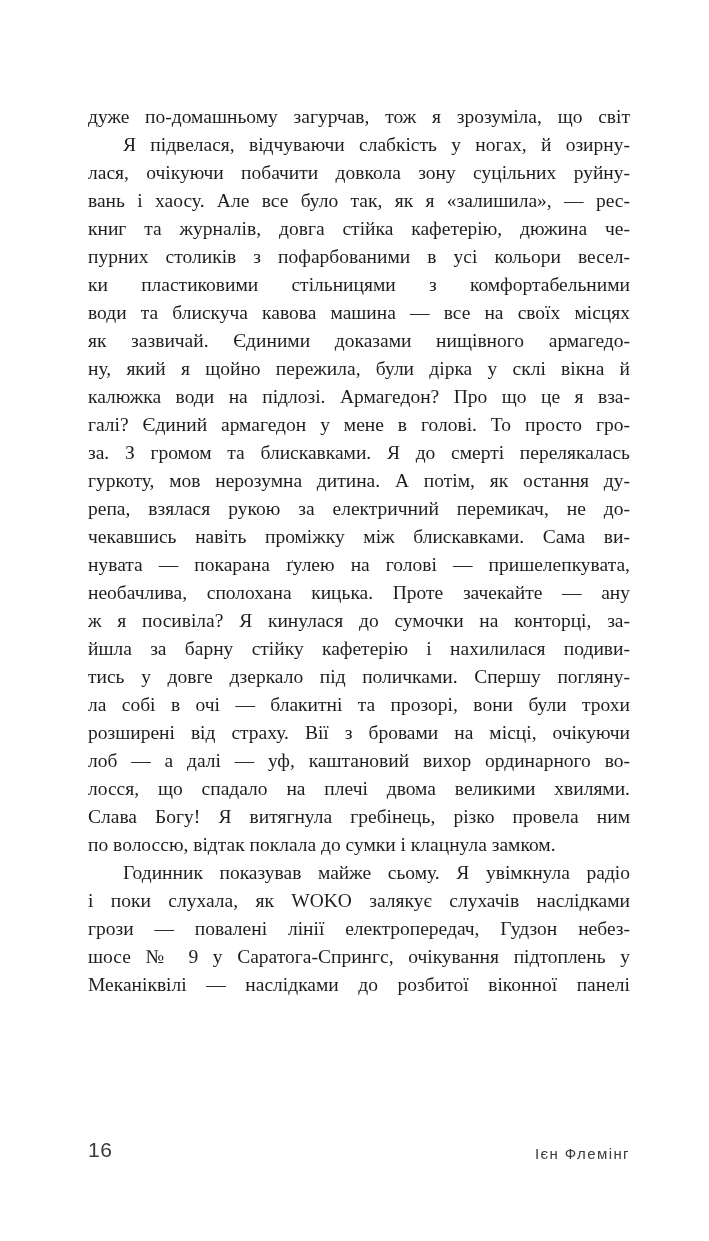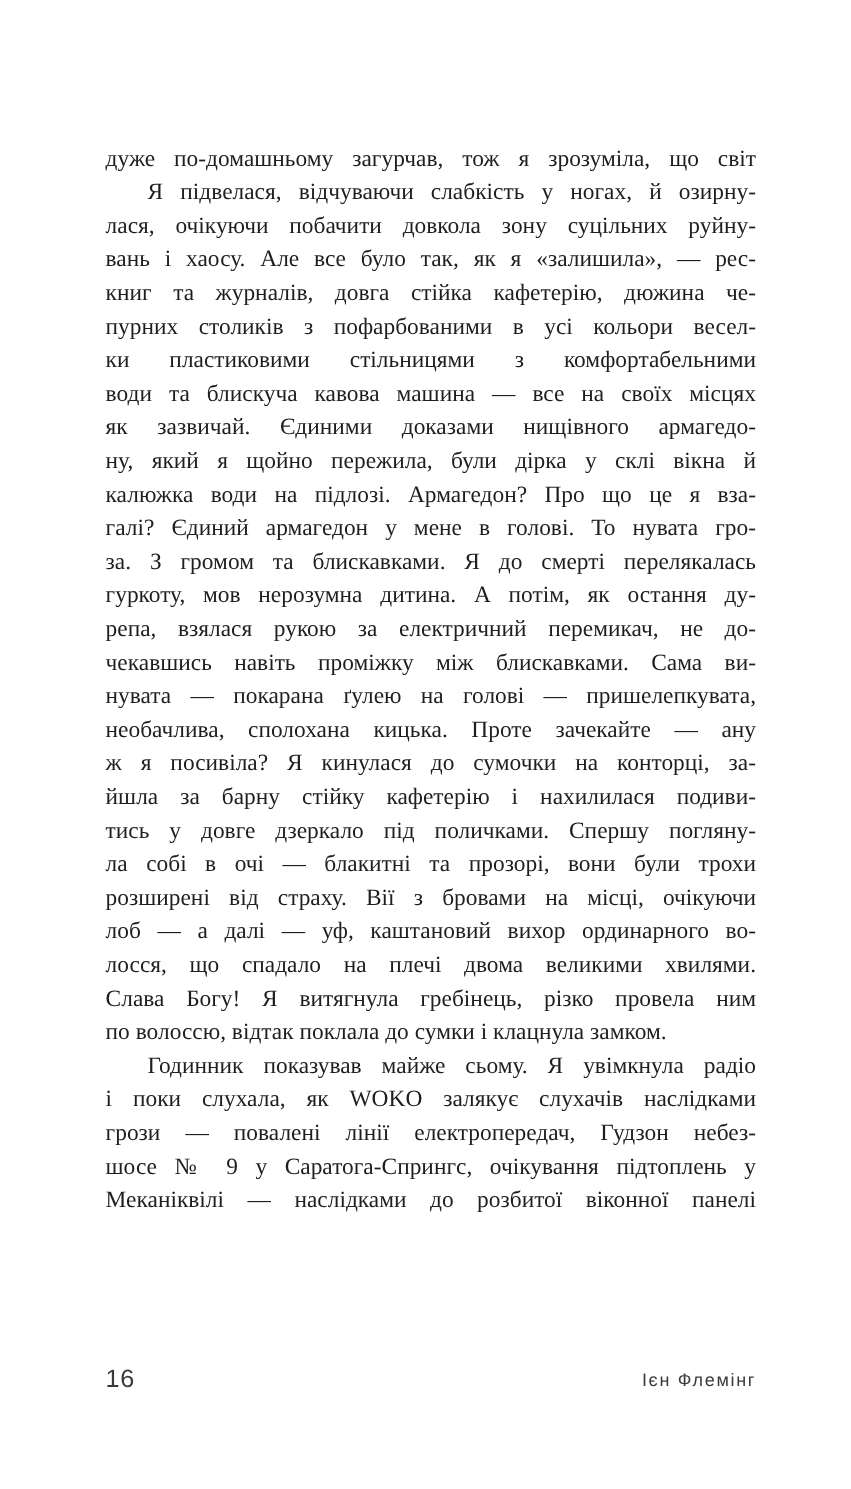--- a/index.html
+++ b/index.html
@@ -11,21 +11,21 @@
     position: relative;
     width: 709px;
     height: 1241px;
     background: #ffffff;
     overflow: hidden;
   }
   .text-block {
     position: absolute;
     left: 88px;
     right: 79px;
-    top: 119px;
+    top: 103px;
     font-family: "Liberation Serif", "DejaVu Serif", serif;
     font-size: 19.5px;
     line-height: 28px;
     color: #1e1e1e;
   }
   .line {
     height: 28px;
     text-align: justify;
     text-align-last: justify;
     white-space: normal;
@@ -36,21 +36,21 @@
   .line.indent {
     text-indent: 35px;
   }
   .footer {
     position: absolute;
     left: 88px;
     right: 79px;
     top: 1138px;
     display: flex;
     justify-content: space-between;
-    align-items: center;
+    align-items: flex-end;
     font-family: "Liberation Sans", "DejaVu Sans", sans-serif;
     color: #3a3a3a;
   }
   .page-num {
     font-size: 21px;
     font-weight: 300;
     letter-spacing: 0.5px;
   }
   .author {
     font-size: 15px;
@@ -67,21 +67,21 @@
       <div class="line indent">Я підвелася, відчуваючи слабкість у ногах, й озирну-</div>
       <div class="line">лася, очікуючи побачити довкола зону суцільних руйну-</div>
       <div class="line">вань і хаосу. Але все було так, як я «залишила», — рес-</div>
       <div class="line">книг та журналів, довга стійка кафетерію, дюжина че-</div>
       <div class="line">пурних столиків з пофарбованими в усі кольори весел-</div>
       <div class="line">ки пластиковими стільницями з комфортабельними</div>
       <div class="line">води та блискуча кавова машина — все на своїх місцях</div>
       <div class="line">як зазвичай. Єдиними доказами нищівного армагедо-</div>
       <div class="line">ну, який я щойно пережила, були дірка у склі вікна й</div>
       <div class="line">калюжка води на підлозі. Армагедон? Про що це я вза-</div>
-      <div class="line">галі? Єдиний армагедон у мене в голові. То нувата гро-</div>
+      <div class="line">галі? Єдиний армагедон у мене в голові. То просто гро-</div>
       <div class="line">за. З громом та блискавками. Я до смерті перелякалась</div>
       <div class="line">гуркоту, мов нерозумна дитина. А потім, як остання ду-</div>
       <div class="line">репа, взялася рукою за електричний перемикач, не до-</div>
       <div class="line">чекавшись навіть проміжку між блискавками. Сама ви-</div>
       <div class="line">нувата — покарана ґулею на голові — пришелепкувата,</div>
       <div class="line">необачлива, сполохана кицька. Проте зачекайте — ану</div>
       <div class="line">ж я посивіла? Я кинулася до сумочки на конторці, за-</div>
       <div class="line">йшла за барну стійку кафетерію і нахилилася подиви-</div>
       <div class="line">тись у довге дзеркало під поличками. Спершу погляну-</div>
       <div class="line">ла собі в очі — блакитні та прозорі, вони були трохи</div>

